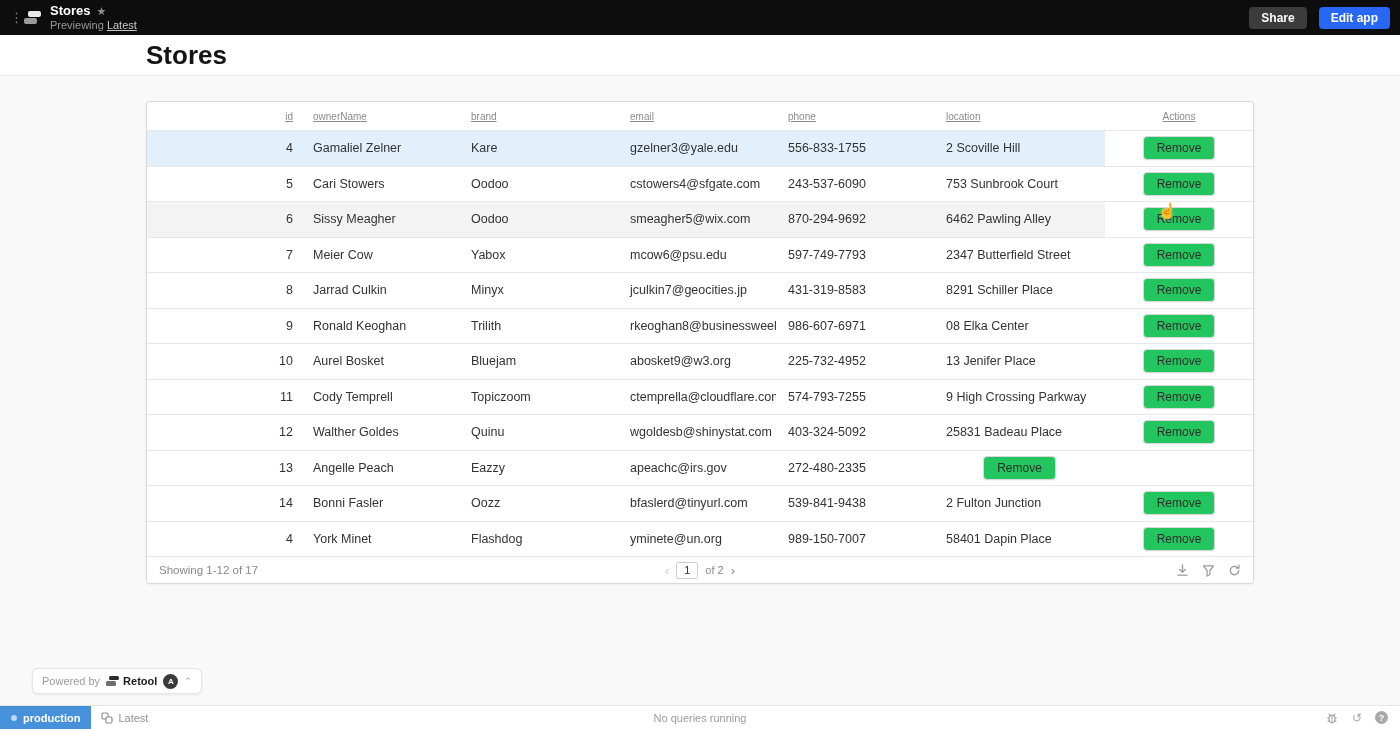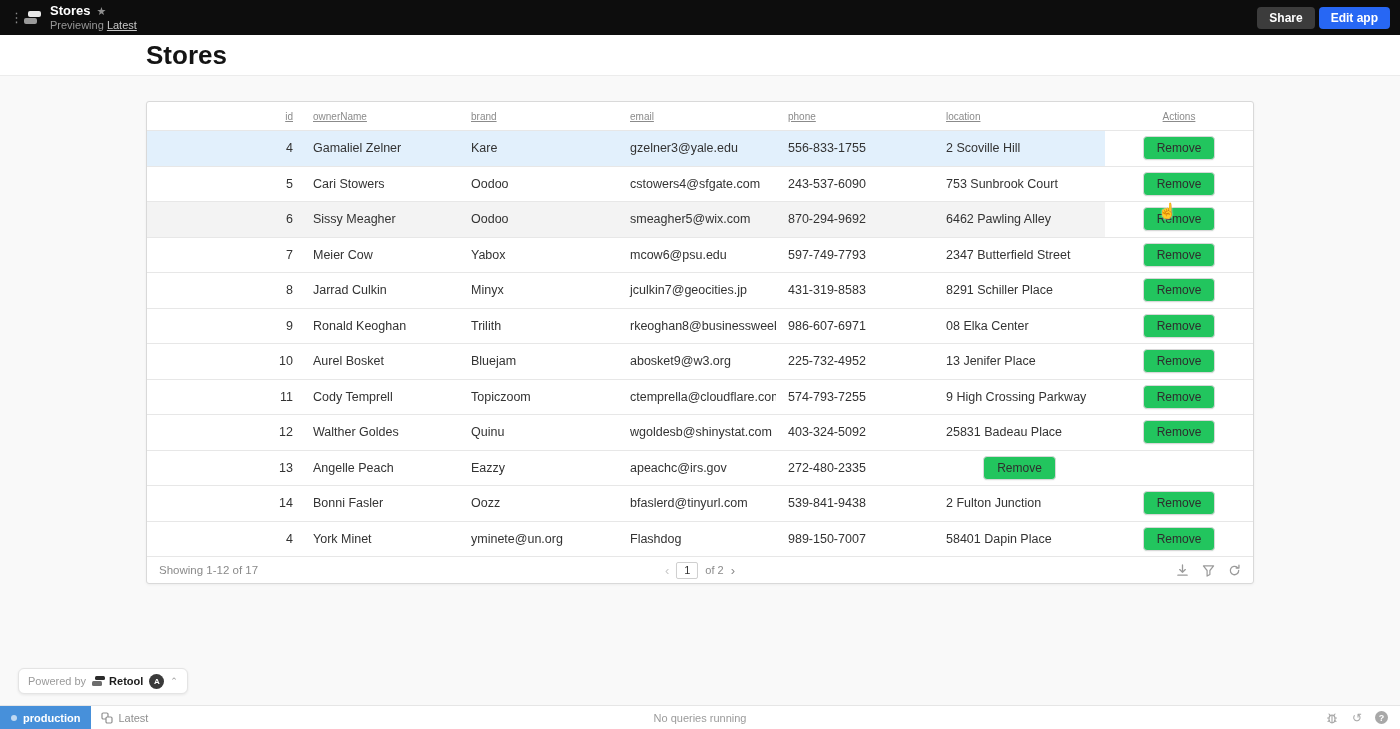--- a/index.html
+++ b/index.html
@@ -13,21 +13,21 @@
   .kebab { color:#8a8a8a; font-size:13px; letter-spacing:0; width:10px; text-align:center; }
   .logo-mark { width:18px; height:14px; position:relative; margin:0 8px 0 4px; }
   .logo-mark .b1 { position:absolute; left:4px; top:0; width:13px; height:6px; background:#e9e9e9; border-radius:2px; }
   .logo-mark .b2 { position:absolute; left:0; top:7px; width:13px; height:6px; background:#9a9a9a; border-radius:2px; }
   .title-block { display:flex; flex-direction:column; line-height:1.15; }
   .title-row { display:flex; align-items:center; gap:6px; }
   .app-title { color:#fff; font-size:13px; font-weight:bold; }
   .star { color:#8f8f8f; font-size:11px; }
   .preview-row { font-size:11px; color:#979797; }
   .preview-row .ver { text-decoration:underline; color:#c9c9c9; }
-  .topbar-right { margin-left:auto; display:flex; gap:4px; }
+  .topbar-right { margin-left:auto; display:flex; gap:12px; }
   .tb-btn { font-size:12px; font-weight:bold; border:none; border-radius:4px; height:22px;
             padding:0 12px; cursor:pointer; font-family:inherit; }
   .share { background:#3c3c3c; color:#fff; }
   .edit { background:var(--accent,#2767f4); color:#fff; }
 
   
   .title-strip { position:absolute; top:35px; left:0; width:100%; height:41px; background:#fff;
                  border-bottom:1px solid #ececec; display:flex; align-items:center; }
   .page-title { margin-left:146px; font-size:26px; font-weight:bold; color:#141414; }
 
@@ -57,21 +57,21 @@
   .chev { font-size:13px; line-height:1; cursor:pointer; }
   .chev.prev { color:#c9c9c9; }
   .chev.next { color:#8a8a8a; }
   .page-input { width:22px; height:17px; border:1px solid #cfcfcf; border-radius:2px;
                 text-align:center; font-size:11px; color:#333; font-family:inherit; background:#fff; }
   .of-total { font-size:11px; color:#8a8a8a; }
   .tfoot-icons { margin-left:auto; display:flex; align-items:center; gap:13px; }
   .ticon { width:13px; height:13px; display:block; cursor:pointer; }
 
   
-  .powered { position:absolute; left:18px; top:668px; height:26px; background:#fff;
+  .powered { position:absolute; left:32px; top:668px; height:26px; background:#fff;
              border:1px solid #e4e4e4; border-radius:6px; box-shadow:0 1px 3px rgba(0,0,0,.08);
              display:flex; align-items:center; gap:6px; padding:0 9px; }
   .powered .prefix { font-size:11px; color:#9a9a9a; }
   .r-mark { width:13px; height:11px; position:relative; }
   .r-mark .b1 { position:absolute; left:3px; top:0; width:10px; height:4.5px; background:#2b2b2b; border-radius:1.5px; }
   .r-mark .b2 { position:absolute; left:0; top:5.5px; width:10px; height:4.5px; background:#6d6d6d; border-radius:1.5px; }
   .powered .brand { font-size:11px; font-weight:bold; color:#1c1c1c; margin-left:-2px; }
   .avatar { width:15px; height:15px; border-radius:50%; background:#3a3a3a; color:#fff;
             font-size:8px; font-weight:bold; display:flex; align-items:center; justify-content:center; }
   .caret { color:#9a9a9a; font-size:9px; }
@@ -255,22 +255,22 @@
           <div class="cell">bfaslerd@tinyurl.com</div>
           <div class="cell">539-841-9438</div>
           <div class="cell">2 Fulton Junction</div>
           <div class="cell actions">
             <button class="remove-btn">Remove</button>
           </div>
         </div>
         <div class="trow">
           <div class="cell id">4</div>
           <div class="cell">York Minet</div>
+          <div class="cell">Flashdog</div>
           <div class="cell">yminete@un.org</div>
-          <div class="cell">Flashdog</div>
           <div class="cell">989-150-7007</div>
           <div class="cell">58401 Dapin Place</div>
           <div class="cell actions">
             <button class="remove-btn">Remove</button>
           </div>
         </div>
       </div>
 
     <div class="tfoot">
       <span class="showing">Showing 1-12 of 17</span>

